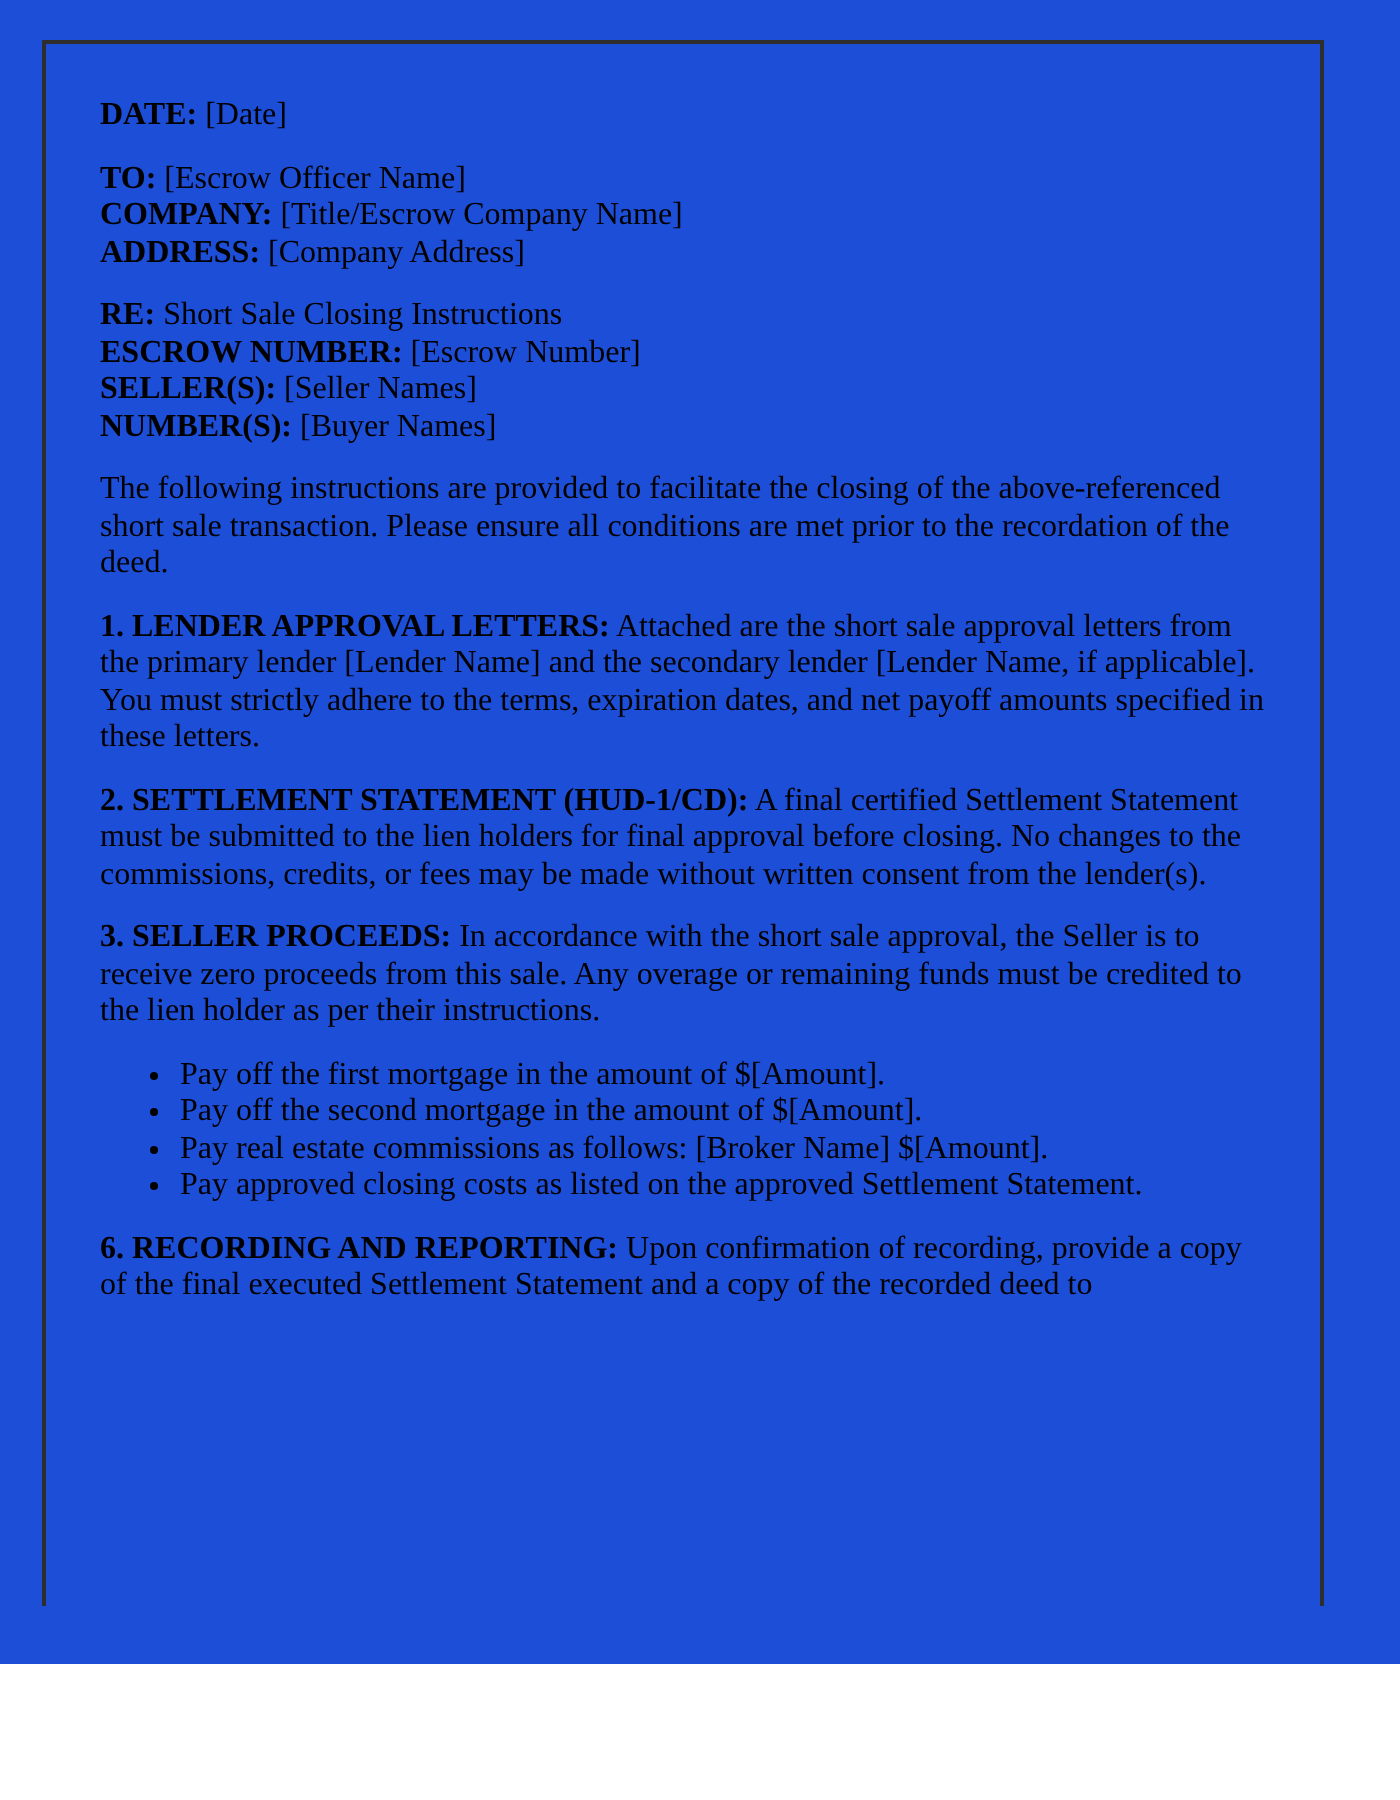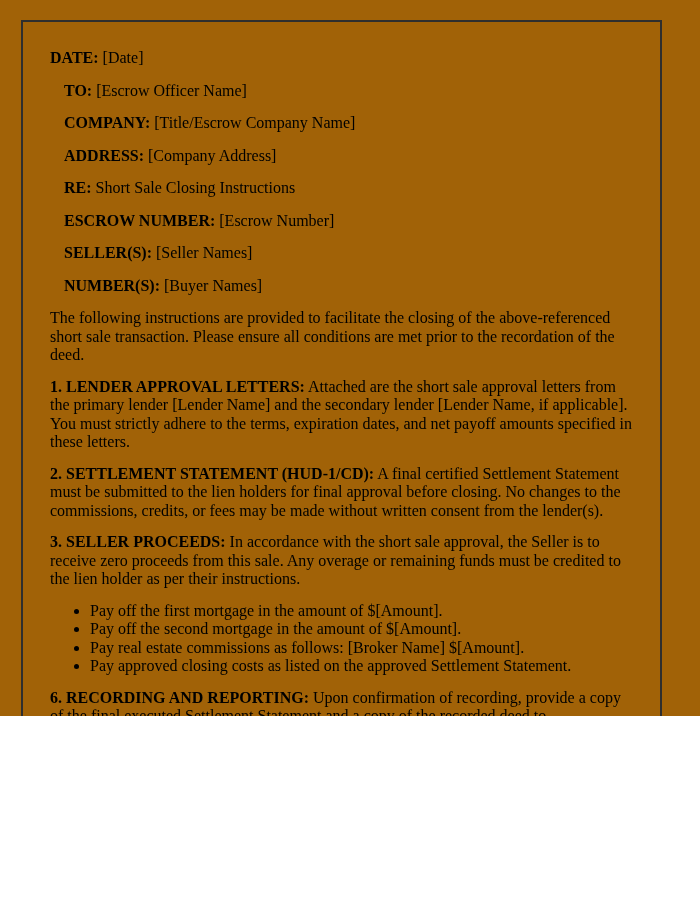--- a/index.html
+++ b/index.html
@@ -7,40 +7,40 @@
     padding: 0;
     background: #ffffff;
     width: 700px;
     height: 900px;
     font-family: "Liberation Serif", "DejaVu Serif", serif;
     color: #000000;
   }
   .page {
     position: relative;
     width: 700px;
-    height: 716px;
-    background: #a16207;
+    height: 832px;
+    background: #1d4ed8;
     overflow: hidden;
   }
   .doc {
     position: absolute;
     left: 21px;
     top: 20px;
     width: 641px;
     height: 783px;
     box-sizing: border-box;
     border: 2px solid #2e2e2e;
     border-bottom: none;
     padding: 27px 28px 0 27px;
     overflow: hidden;
     font-size: 16px;
     line-height: 18.5px;
   }
   .para { margin: 0 0 13px 0; }
-  .field { margin: 14px; }
+  .field { margin: 0; }
   strong { font-weight: bold; }
   ul.disb {
     margin: 0 0 13px 0;
     padding: 0 0 0 40px;
     list-style-type: disc;
   }
   ul.disb li { margin: 0; padding: 0; }
 </style>
 </head>
 <body>

